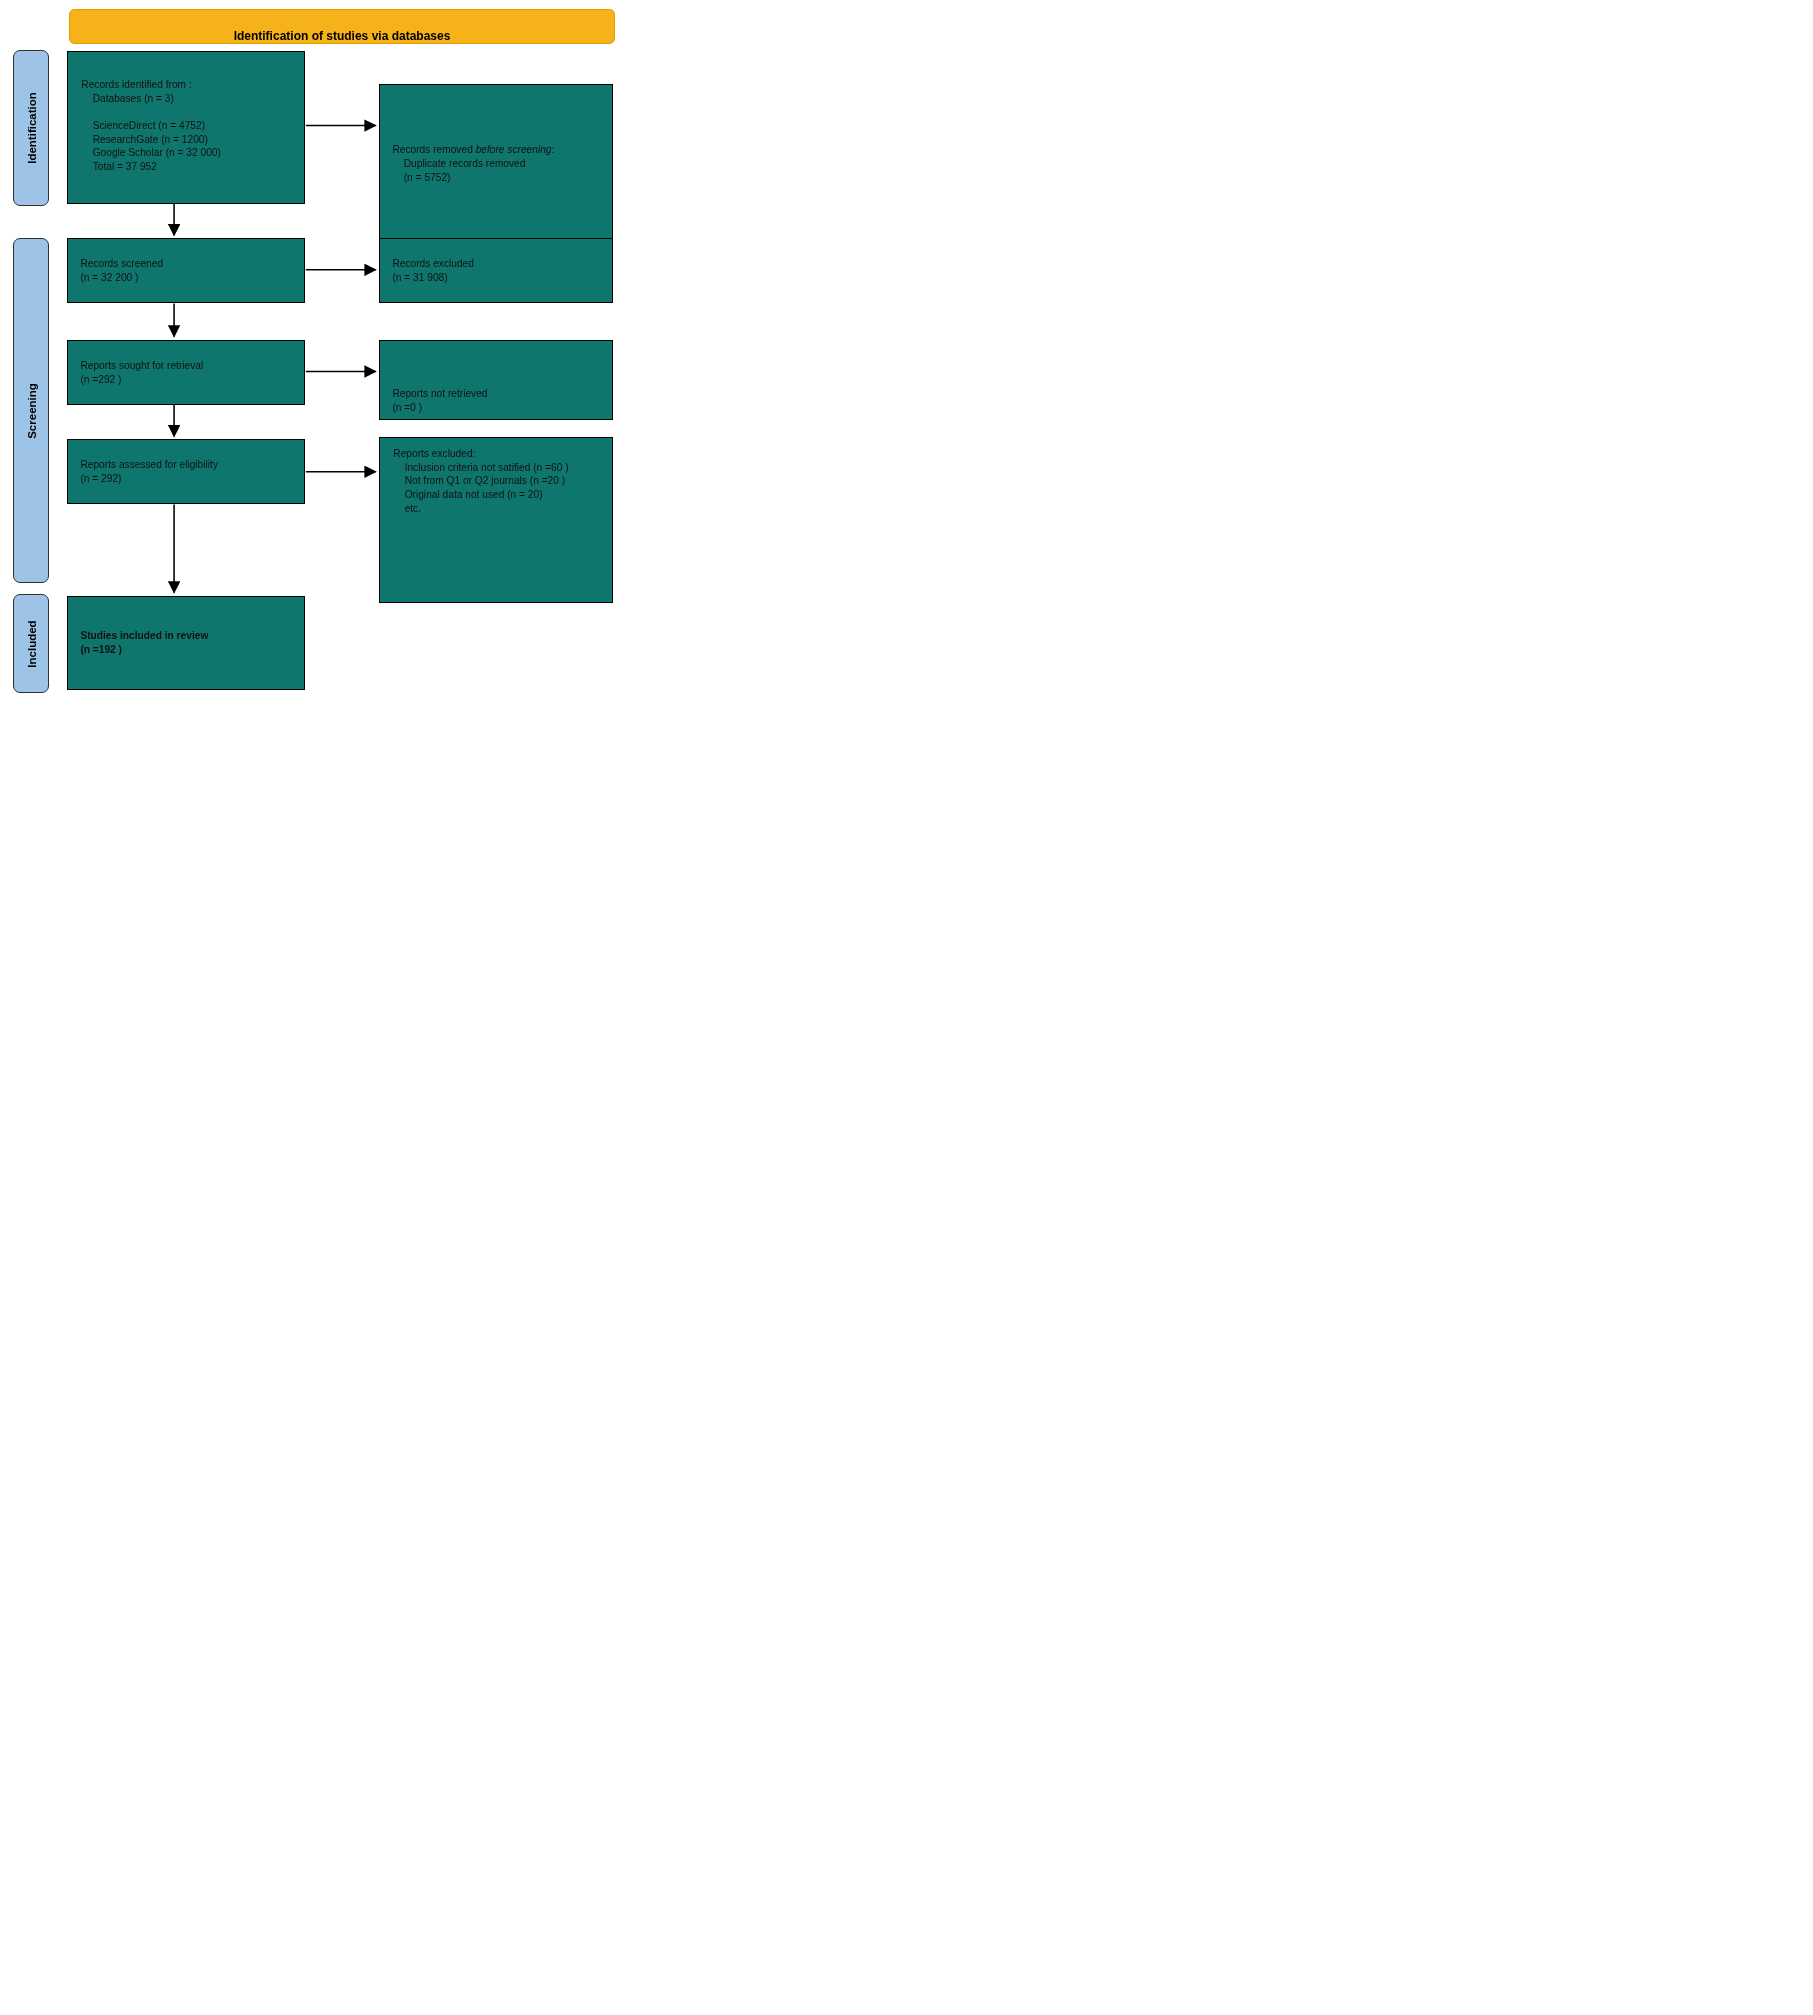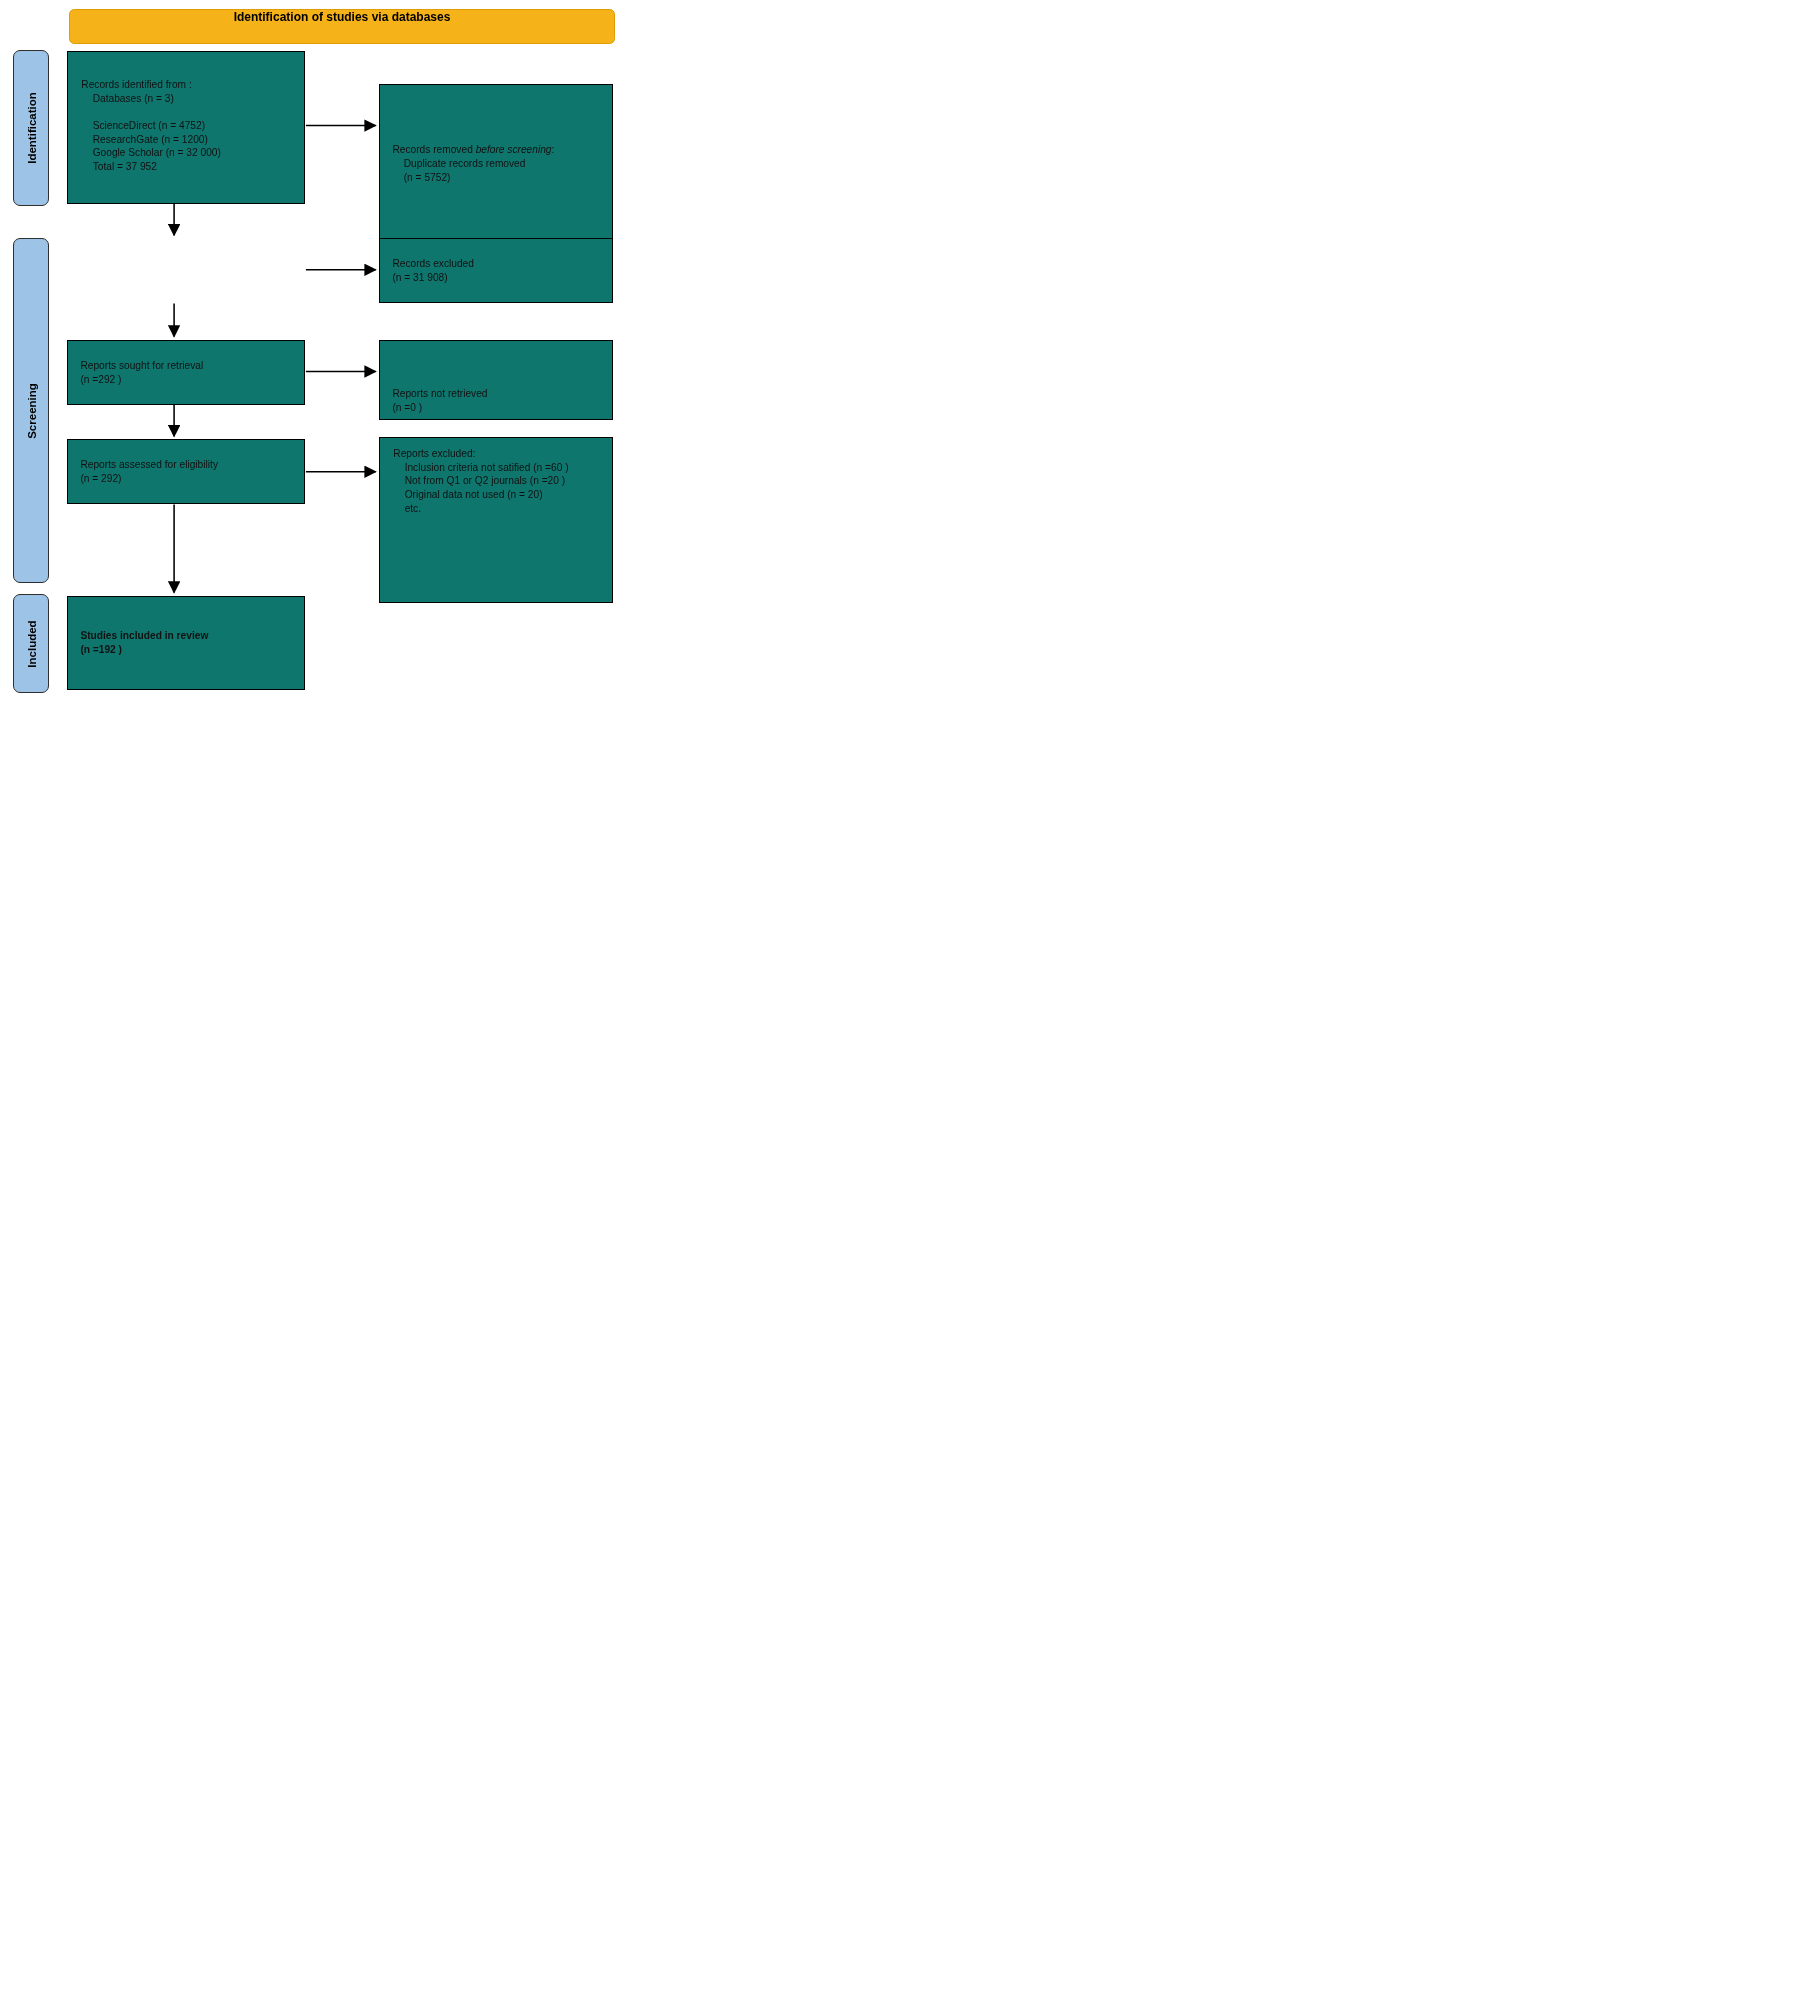--- a/index.html
+++ b/index.html
@@ -15,21 +15,21 @@
     height:695px;
     background:#ffffff;
     overflow:hidden;
   }
   .banner{
     position:absolute;
     left:69px; top:9px; width:544px; height:33px;
     background:var(--banner-bg);
     border:0.9px solid #e09c00;
     border-radius:5.3px;
-    display:flex; align-items:flex-start; justify-content:center;
+    display:flex; align-items:flex-end; justify-content:center;
     font-size:12px; font-weight:bold; color:#000;
   }
   .stage{
     position:absolute;
     left:13.3px; width:34px;
     background:var(--stage-bg);
     border:0.9px solid #2f2f2f;
     border-radius:7px;
     display:flex; align-items:center; justify-content:center;
   }
@@ -113,20 +113,24 @@
   <div class="box col-left b-identified">
     <div class="txt">Records identified from :
     Databases (n = 3)
 
     ScienceDirect (n = 4752)
     ResearchGate (n = 1200)
     Google Scholar (n = 32 000)
     Total = 37 952</div>
   </div>
 
+  <div class="box col-left b-screened">
+    <div class="txt">Records screened
+(n = 32 200 )</div>
+  </div>
 
   <div class="box col-left b-sought">
     <div class="txt">Reports sought for retrieval
 (n =292 )</div>
   </div>
 
   <div class="box col-left b-assessed">
     <div class="txt">Reports assessed for eligibility
 (n = 292)</div>
   </div>

